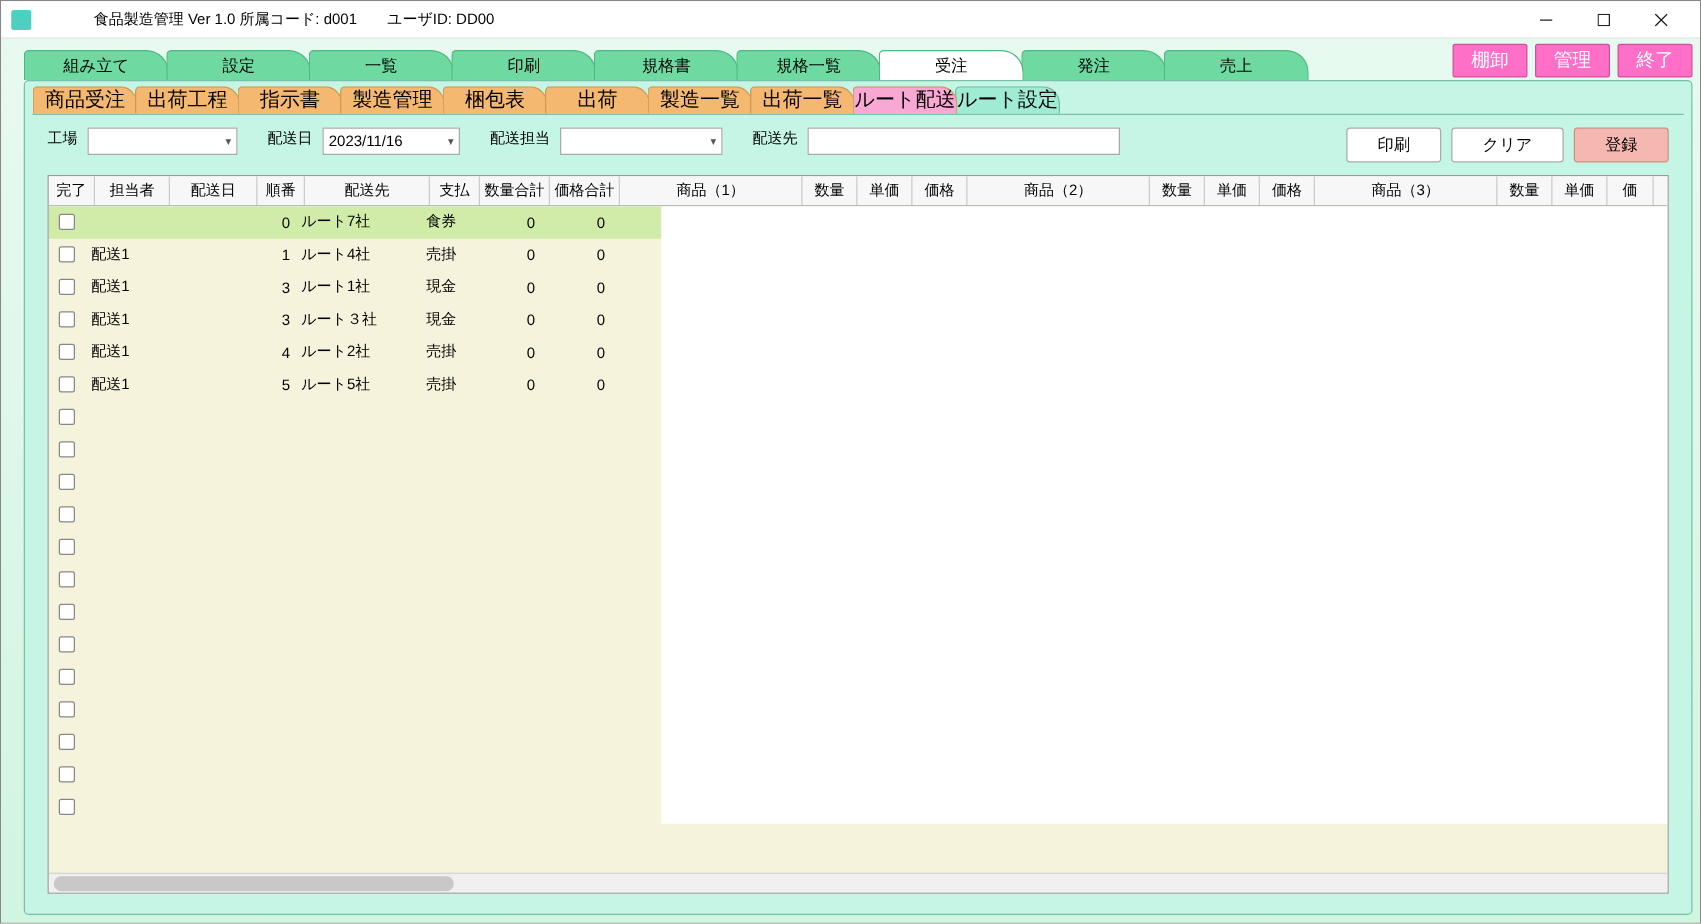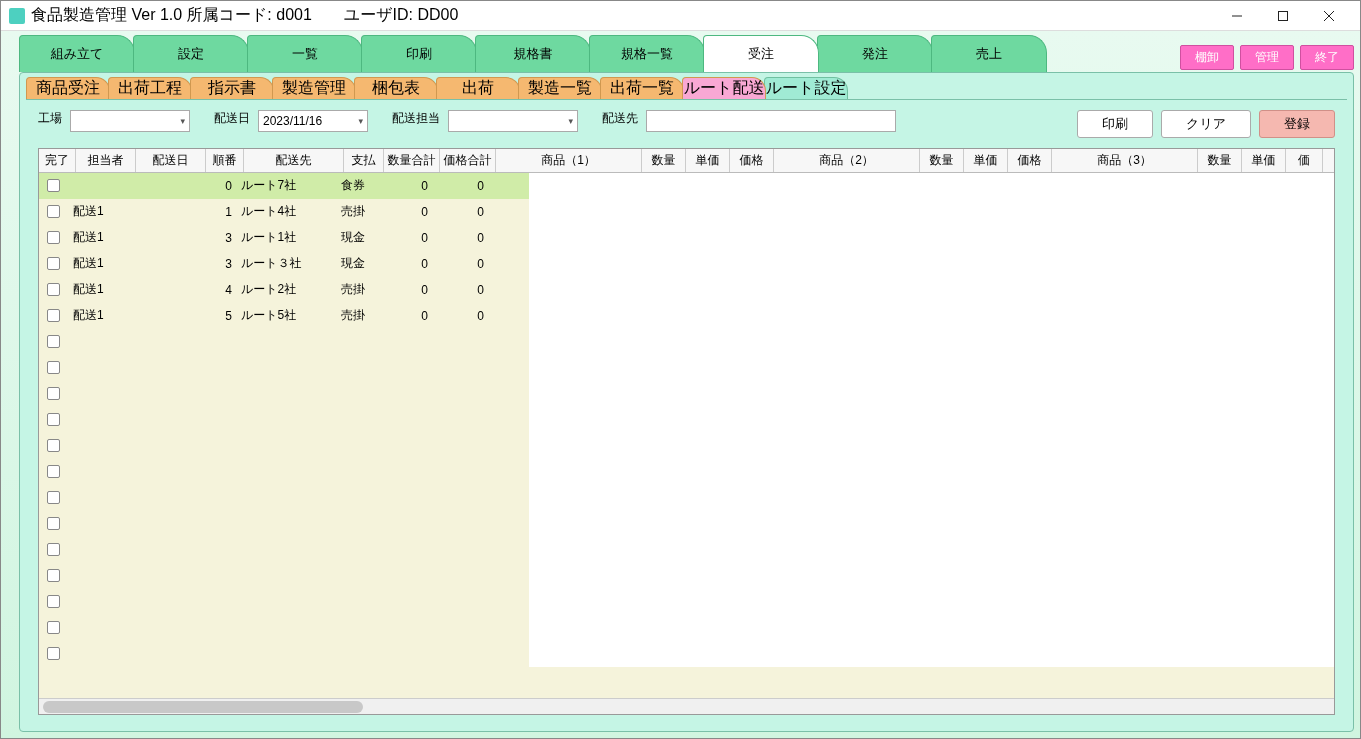--- a/index.html
+++ b/index.html
@@ -1,31 +1,31 @@
 <!DOCTYPE html>
 <html><head>
 <meta charset="utf-8">
 <style>
 * { box-sizing: border-box; margin: 0; padding: 0; font-family: "Meiryo", "Yu Gothic", sans-serif; }
 body { background: #f0f0f0; font-size: 12px; overflow: hidden; }
 
 .window { width: 1361px; height: 739px; background: #fff; border: 1px solid #888; display: flex; flex-direction: column; }
 .titlebar { height: 30px; background: #fff; display: flex; align-items: center; padding: 0 8px; border-bottom: 1px solid #ddd; }
 .titlebar .icon { width: 16px; height: 16px; background: #4dd0c0; margin-right: 6px; display: inline-block; border-radius:2px; }
-.titlebar .title { flex: 1; font-size: 16px; }
+.titlebar .title { flex: 1; font-size: 12px; margin-left: 44px; }
 .titlebar .winbtns { display: flex; }
 .titlebar .winbtn { width: 46px; height: 30px; display:flex; align-items:center; justify-content:center; cursor:pointer; }
 
 .main-area { flex:1; background: linear-gradient(#e8faf0, #d0f5e0); padding: 4px 6px 6px 18px; display:flex; flex-direction:column; }
 
 .tabs-main { display:flex; gap:0; margin-bottom:0; align-items:flex-end; }
-.tab-main { position:relative; width:116px; height:37px; background:#6ed9a0; border:1px solid #4db880; border-bottom:none; border-radius:4px 18px 0 0; display:flex; align-items:center; justify-content:center; font-size:13px; cursor:pointer; margin-right:-2px; }
+.tab-main { position:relative; width:116px; height:24px; background:#6ed9a0; border:1px solid #4db880; border-bottom:none; border-radius:4px 18px 0 0; display:flex; align-items:center; justify-content:center; font-size:13px; cursor:pointer; margin-right:-2px; }
 .tab-main.active { background:#fff; border-color:#4db880; z-index:2; }
 .tabs-right { margin-left:auto; display:flex; gap:6px; padding-bottom:2px; }
-.btn-pink { background:#ff6ec7; color:#fff; border:1px solid #d050a0; padding:3px 14px; border-radius:2px; font-size:12px; cursor:pointer; }
+.btn-pink { background:#ff6ec7; color:#fff; border:1px solid #d050a0; padding:3px 14px; border-radius:2px; font-size:15px; cursor:pointer; }
 
 .panel { flex:1; background:#c5f5e5; border:1px solid #7ac0a8; border-radius:4px; display:flex; flex-direction:column; overflow:hidden; }
 
 .tabs-sub { display:flex; padding:4px 6px 0 6px; gap:0; }
 .tab-sub { width:84px; height:22px; background:#f5b870; border:1px solid #d09850; border-bottom:none; border-radius:4px 14px 0 0; display:flex; align-items:center; justify-content:center; font-size:16px; cursor:pointer; margin-right:-2px; }
 .tab-sub.active { background:#f9a8d4; z-index:2; }
 .tab-sub.teal { background:#a0ebd4; border-color:#70c0a0; }
 
 .inner { flex:1; background:#c5f5e5; border-top:1px solid #7ac0a8; margin:0 6px 6px 6px; display:flex; flex-direction:column; }
 

